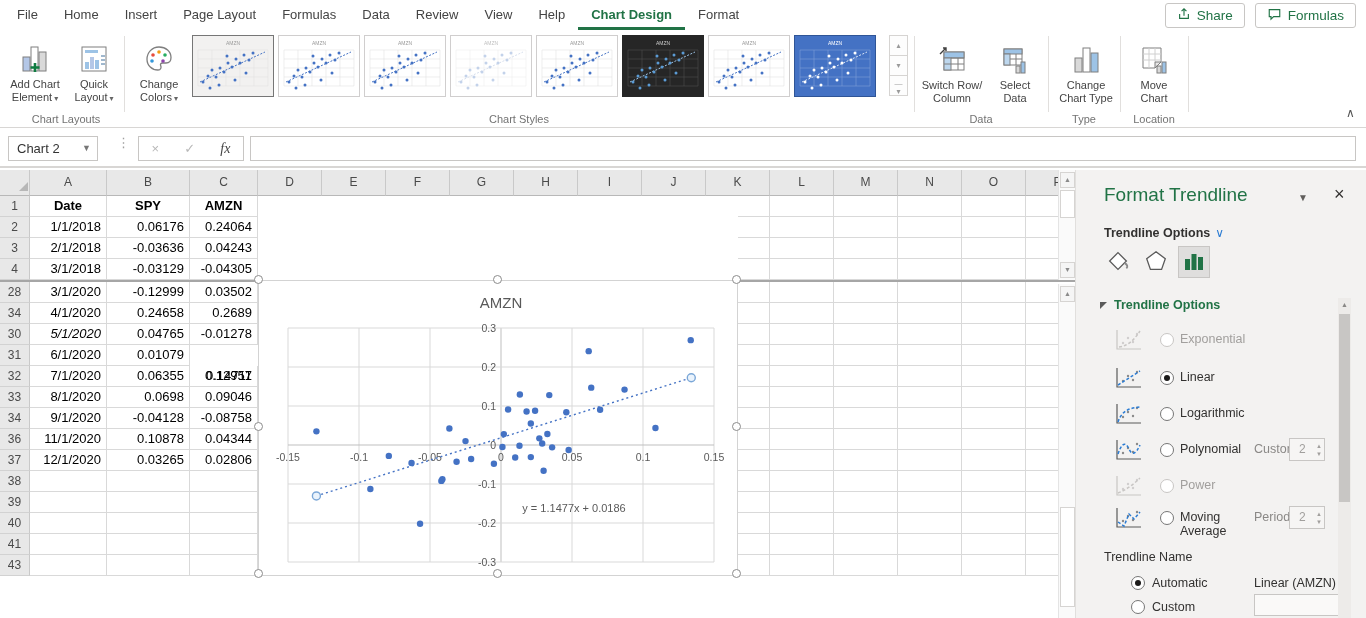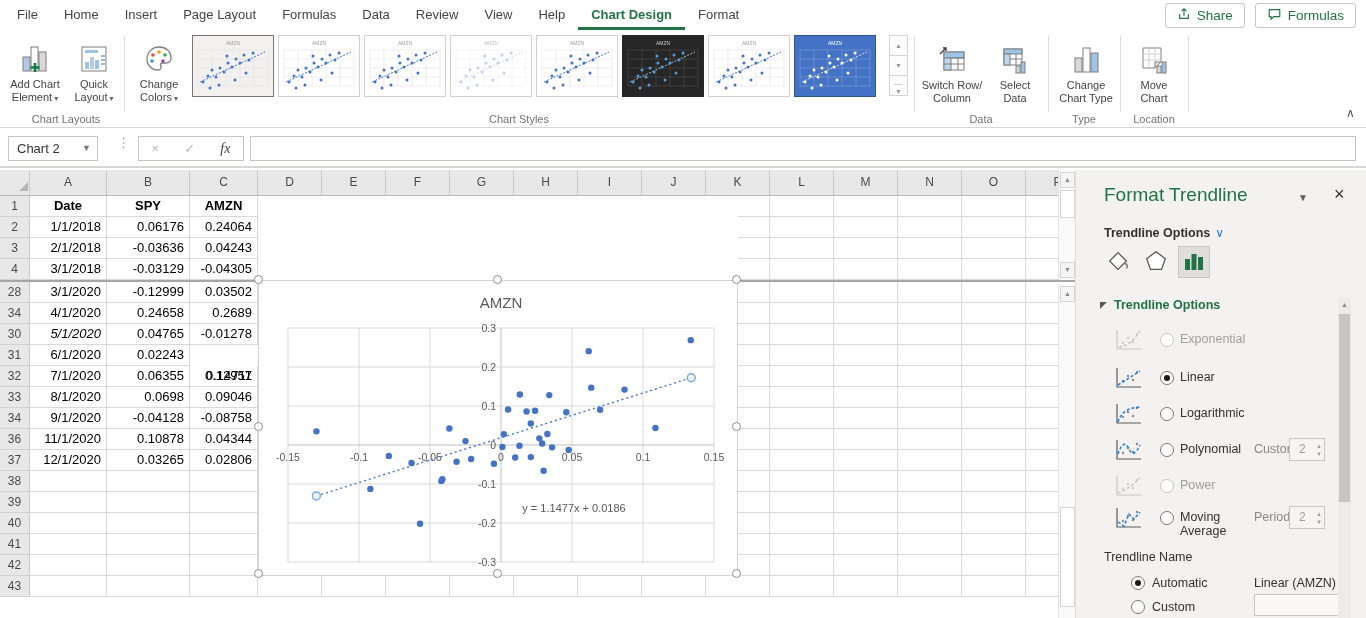--- a/index.html
+++ b/index.html
@@ -676,21 +676,21 @@
         <div class="cell" style="width: 64px;"></div>
         <div class="cell" style="width: 64px;"></div>
         <div class="cell" style="width: 64px;"></div>
         <div class="cell" style="width: 64px;"></div>
         <div class="cell" style="width: 64px;"></div>
         <div class="cell" style="width: 64px;"></div>
       </div>
       <div class="row">
         <div class="rn">31</div>
         <div class="cell" style="width: 77px;">6/1/2020</div>
-        <div class="cell" style="width: 83px;">0.02243</div>
+        <div class="cell" style="width: 83px;">0.01079</div>
         <div class="cell" style="width: 68px; margin-top: 21px;">0.12957</div>
         <div class="cell" style="width: 64px;"></div>
         <div class="cell" style="width: 64px;"></div>
         <div class="cell" style="width: 64px;"></div>
         <div class="cell" style="width: 64px;"></div>
         <div class="cell" style="width: 64px;"></div>
         <div class="cell" style="width: 64px;"></div>
         <div class="cell" style="width: 64px;"></div>
         <div class="cell" style="width: 64px;"></div>
         <div class="cell" style="width: 64px;"></div>
@@ -846,39 +846,20 @@
         <div class="cell" style="width: 64px;"></div>
         <div class="cell" style="width: 64px;"></div>
         <div class="cell" style="width: 64px;"></div>
         <div class="cell" style="width: 64px;"></div>
         <div class="cell" style="width: 64px;"></div>
         <div class="cell" style="width: 64px;"></div>
         <div class="cell" style="width: 64px;"></div>
       </div>
       <div class="row">
         <div class="rn">41</div>
-        <div class="cell" style="width: 77px;"></div>
-        <div class="cell" style="width: 83px;"></div>
-        <div class="cell" style="width: 68px;"></div>
-        <div class="cell" style="width: 64px;"></div>
-        <div class="cell" style="width: 64px;"></div>
-        <div class="cell" style="width: 64px;"></div>
-        <div class="cell" style="width: 64px;"></div>
-        <div class="cell" style="width: 64px;"></div>
-        <div class="cell" style="width: 64px;"></div>
-        <div class="cell" style="width: 64px;"></div>
-        <div class="cell" style="width: 64px;"></div>
-        <div class="cell" style="width: 64px;"></div>
-        <div class="cell" style="width: 64px;"></div>
-        <div class="cell" style="width: 64px;"></div>
-        <div class="cell" style="width: 64px;"></div>
-        <div class="cell" style="width: 64px;"></div>
-      </div>
-      <div class="row">
-        <div class="rn">42</div>
         <div class="cell" style="width: 77px;"></div>
         <div class="cell" style="width: 83px;"></div>
         <div class="cell" style="width: 68px;"></div>
         <div class="cell" style="width: 64px;"></div>
         <div class="cell" style="width: 64px;"></div>
         <div class="cell" style="width: 64px;"></div>
         <div class="cell" style="width: 64px;"></div>
         <div class="cell" style="width: 64px;"></div>
         <div class="cell" style="width: 64px;"></div>
         <div class="cell" style="width: 64px;"></div>

